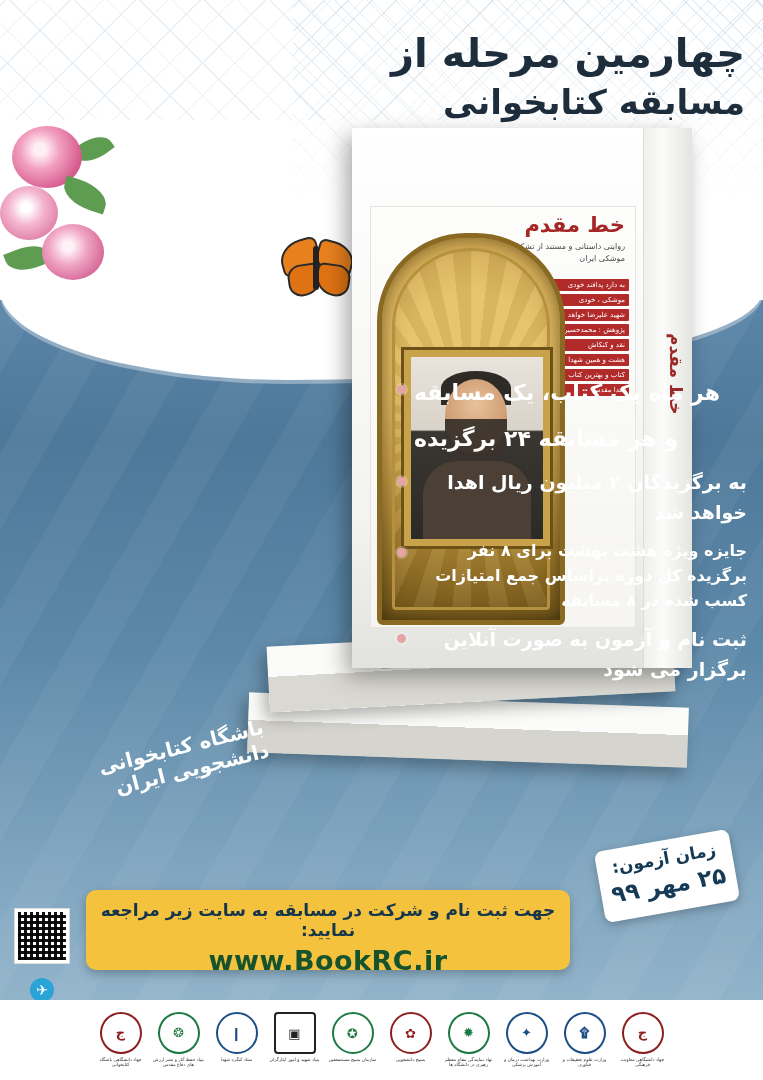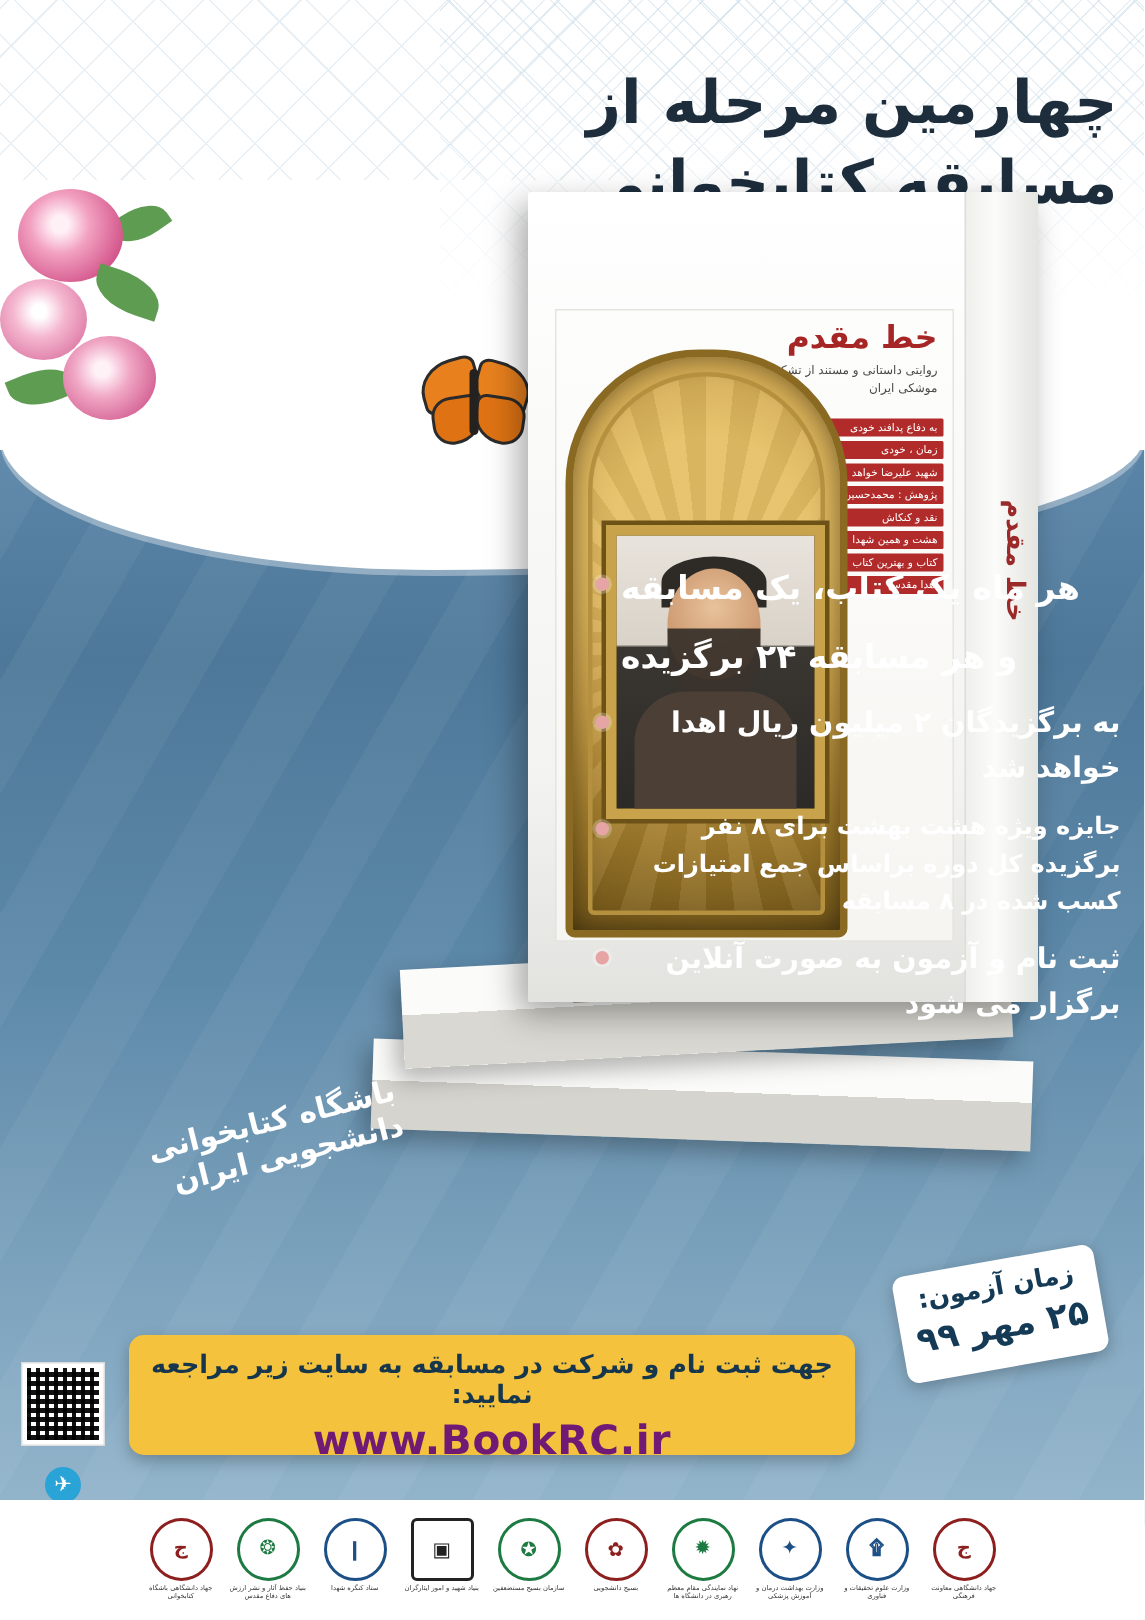--- a/index.html
+++ b/index.html
@@ -46,25 +46,25 @@
   }
   .curve{
     position:absolute;left:0;top:290px;width:763px;height:90px;
     background:#ffffff;
     border-radius:0 0 62% 38% / 0 0 100% 100%;
     box-shadow:0 4px 0 rgba(255,255,255,.35);
   }
 
   
   .headline{
-    position:absolute;right:18px;top:46px;width:420px;text-align:right;
+    position:absolute;right:18px;top:30px;width:420px;text-align:right;
     color:#1d2d3c;
   }
   .hl1{font-size:40px;font-weight:bold;line-height:1.15;letter-spacing:-1px;}
-  .hl2{font-size:40px;font-weight:bold;line-height:1.3;margin-top:4px;color:#1d2d3c;}
+  .hl2{font-size:34px;font-weight:bold;line-height:1.3;margin-top:4px;color:#1d2d3c;}
 
   .bigtitle{
     position:absolute;right:40px;top:150px;width:360px;text-align:center;
     color:#e8c23a;
     font-weight:bold;
     text-shadow:1px 1px 0 #fff,2px 2px 5px rgba(0,0,0,.25);
   }
   .bt1{font-size:74px;line-height:.95;transform:rotate(-7deg);}
   .bt2{font-size:74px;line-height:.95;transform:rotate(-7deg) translateX(-40px);margin-top:4px;}
 
@@ -200,21 +200,21 @@
   .date-l2{font-size:23px;margin-top:4px;}
 
   
   .cta{
     position:absolute;left:86px;top:890px;width:484px;height:80px;
     background:#f4c23c;border-radius:10px;
     box-shadow:0 4px 10px rgba(0,0,0,.25);
     text-align:center;
   }
   .cta-line{color:#15364d;font-size:17px;font-weight:bold;padding-top:10px;}
-  .cta-url{color:#701a75;font-size:27px;font-weight:bold;margin-top:5px;letter-spacing:.5px;}
+  .cta-url{color:#14532d;font-size:27px;font-weight:bold;margin-top:5px;letter-spacing:.5px;}
 
   
   .qr{
     position:absolute;left:14px;top:908px;width:56px;height:56px;background:#fff;
     padding:3px;box-sizing:border-box;border:1px solid #ddd;
   }
   .qr-inner{width:100%;height:100%;
     background:
       repeating-linear-gradient(90deg,#111 0 3px,#fff 3px 6px),
       repeating-linear-gradient(0deg,#111 0 3px,#fff 3px 6px);
@@ -287,22 +287,22 @@
 
   <div class="book-main">
     <div class="book-spine">
       <div class="spine-text">خط مقدم</div>
     </div>
     <div class="cover">
       <div class="cover-title">خط مقدم</div>
       <div class="cover-sub">روایتی داستانی و مستند از
 تشکیل یگان موشکی ایران</div>
       <div class="redbars">
-        <div class="redbar">به دفاع پدافند خودی</div>
-        <div class="redbar">زمان ، خودی</div>
+        <div class="redbar">به دارد پدافند خودی</div>
+        <div class="redbar">موشکی ، خودی</div>
         <div class="redbar">شهید علیرضا خواهد</div>
         <div class="redbar">پژوهش : محمدحسین بیگی</div>
         <div class="redbar">نقد و کنکاش</div>
         <div class="redbar">هشت و همین شهدا</div>
         <div class="redbar">کتاب و بهترین کتاب</div>
         <div class="redbar">اهدا مقدس</div>
       </div>
       <div class="arch">
         <div class="portrait-frame">
           <div class="portrait">

